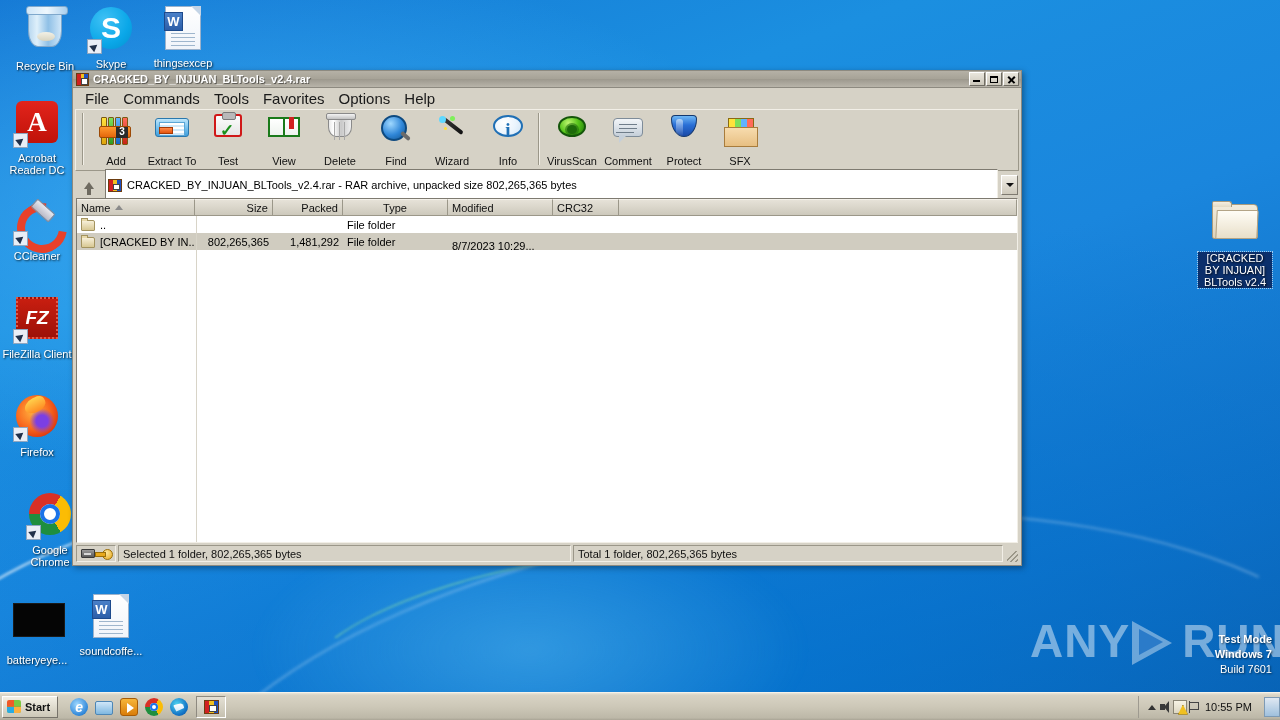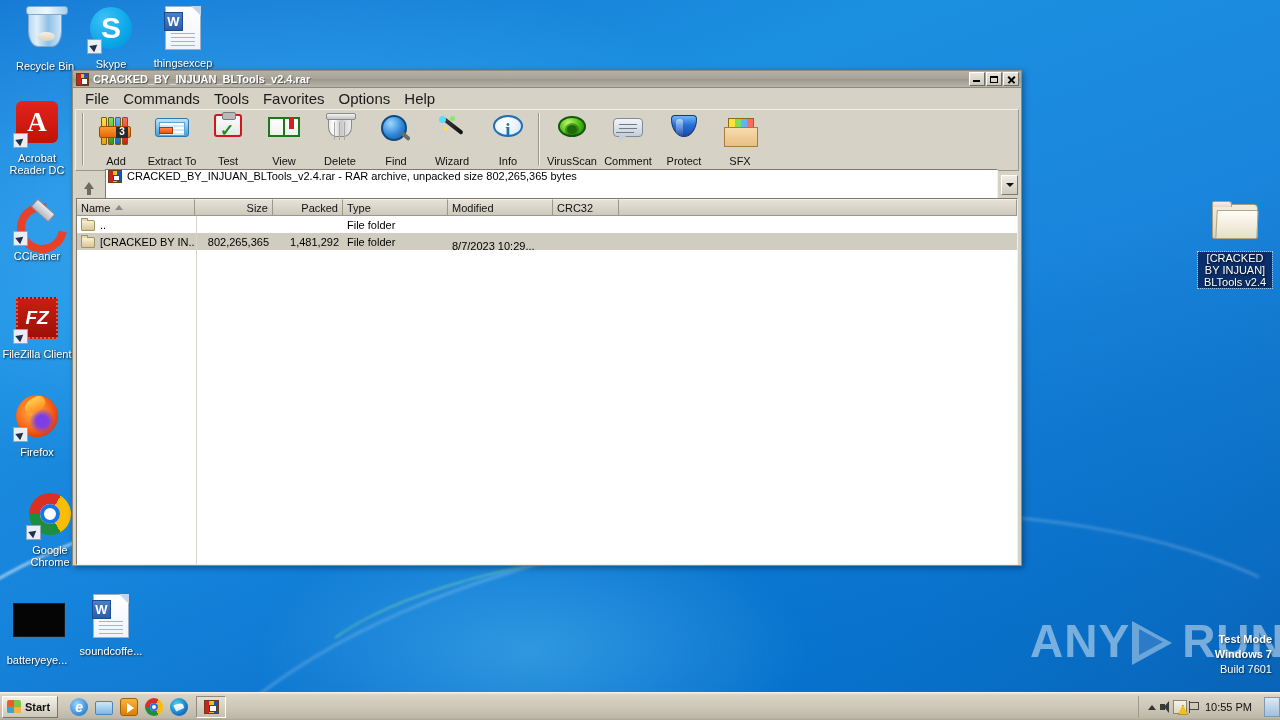--- a/index.html
+++ b/index.html
@@ -563,21 +563,21 @@
     position: relative;
   }
   .upbtn .arr::after {
     content:""; position:absolute; left:-2px; top:7px; width:4px; height:6px; background:#6e6a60;
   }
   .addrfield {
     flex: 1 1 auto; height: 32px;
     background: #fff;
     border: 1px solid;
     border-color: #7e7a70 #f2efe7 #f2efe7 #7e7a70;
-    display: flex; 
+    display: flex; align-items: center;
     padding-left: 2px;
     overflow: hidden;
   }
   .addrfield .aico {
     width: 14px; height: 13px; flex: 0 0 auto; margin-right: 5px;
     background: linear-gradient(90deg,#d02020 0 33%, #f0c020 33% 66%, #2050c0 66% 100%);
     border: 1px solid #6b3c10;
     position: relative;
   }
   .addrfield .aico::after {
@@ -1061,21 +1061,21 @@
           <div class="hcell" style="flex: 0 0 118px;">
             <span>Name</span>
             <span class="sortarrow"></span>
           </div>
           <div class="hcell r" style="flex: 0 0 78px;">
             <span>Size</span>
           </div>
           <div class="hcell r" style="flex: 0 0 70px;">
             <span>Packed</span>
           </div>
-          <div class="hcell" style="flex: 0 0 105px;">
+          <div class="hcell" style="flex: 0 0 105px; justify-content: center;">
             <span>Type</span>
           </div>
           <div class="hcell" style="flex: 0 0 105px;">
             <span>Modified</span>
           </div>
           <div class="hcell" style="flex: 0 0 66px;">
             <span>CRC32</span>
           </div>
           <div class="hcell" style="flex: 1 1 auto;">
             <span></span>
@@ -1109,20 +1109,31 @@
             <div class="fcell r" style="flex: 0 0 78px;">802,265,365</div>
             <div class="fcell r" style="flex: 0 0 70px;">1,481,292</div>
             <div class="fcell" style="flex: 0 0 105px;">File folder</div>
             <div class="fcell" style="flex: 0 0 105px; margin-top: 8px;">8/7/2023 10:29...</div>
             <div class="fcell" style="flex: 0 0 66px;"></div>
             <div class="fcell" style="flex: 1 1 auto;"></div>
           </div>
         </div>
     </div>
 
+    <div class="statusbar">
+      <div class="sbpanel sb-icons">
+        <span class="sb-drive"></span>
+        <span class="sb-key"></span>
+      </div>
+      <div class="sbpanel" style="flex:0 0 453px">Selected 1 folder, 802,265,365 bytes</div>
+      <div class="sbpanel" style="flex:1 1 auto">Total 1 folder, 802,265,365 bytes</div>
+      <div class="sb-grip">
+          <i></i>
+        </div>
+    </div>
 
   </div>
 </div>
 
 <div id="taskbar">
   <div id="startbtn">
     <span class="flag"></span>
     <span>Start</span>
   </div>
   <div class="qlaunch" id="qlaunch">

